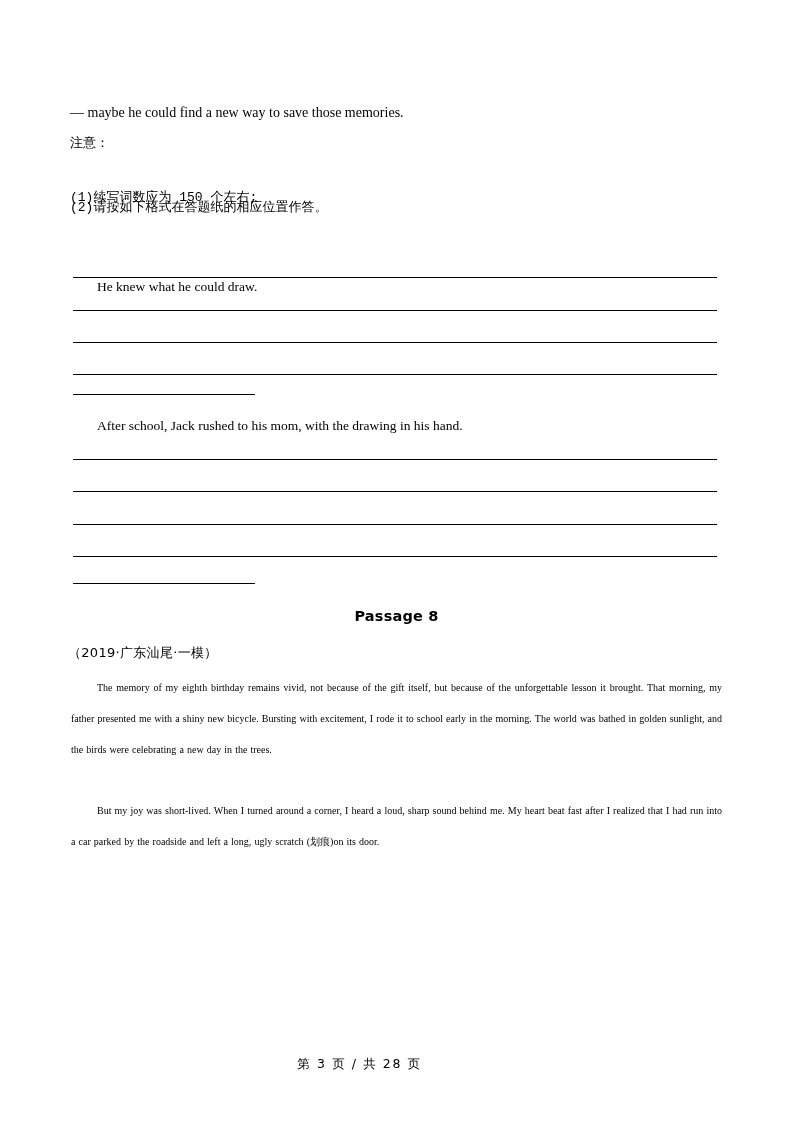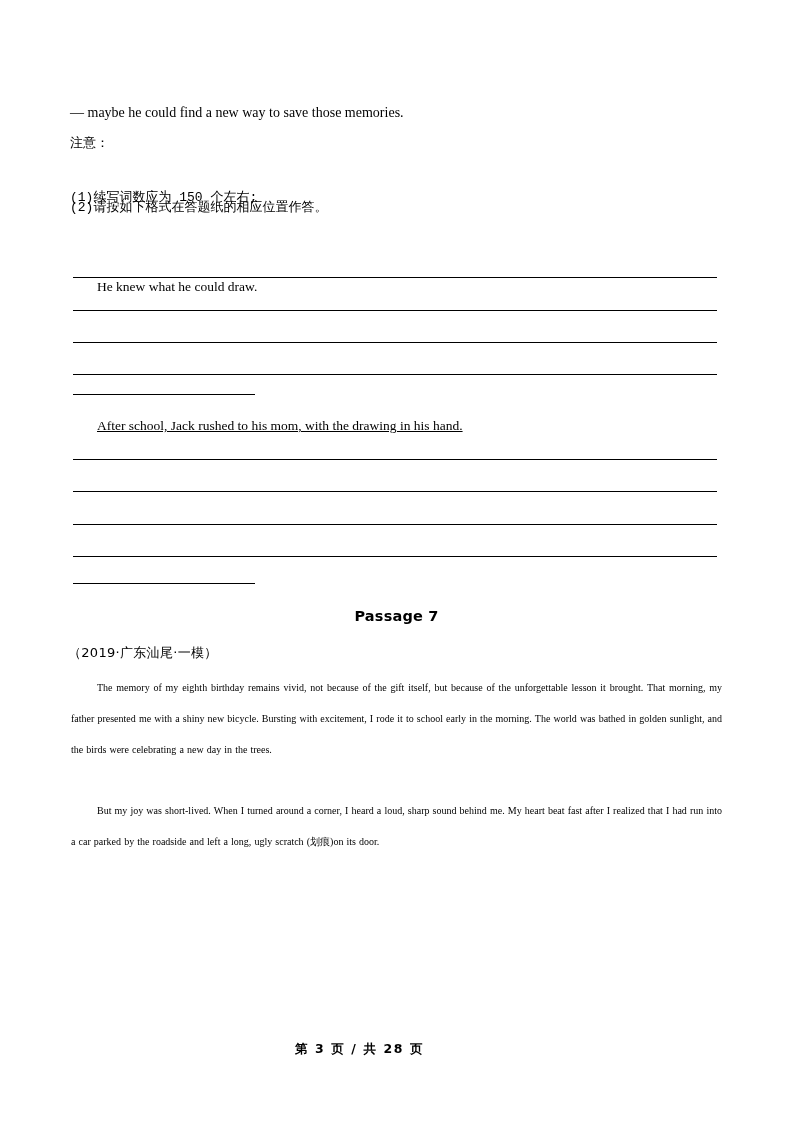--- a/index.html
+++ b/index.html
@@ -89,51 +89,52 @@
     word-spacing: 0.6px;
   }
 
   
   .footer {
     position: absolute;
     left: 0;
     width: 719px;
     text-align: center;
     font-family: "DejaVu Sans", "Liberation Sans", sans-serif;
-    font-weight: bold;
+    font-weight: normal;
     font-size: 12.5px;
     letter-spacing: 1.6px;
+    margin-top: 15px;
   }
 </style>
 </head>
 <body>
 
 <div class="page">
 
   <div class="cont-line" style="top:105px;">— maybe he could find a new way to save those memories.</div>
 
   <div class="cont-line cn" style="top:136px;">注意：</div>
   <div class="cont-line cn" style="top:167px;margin-top:23px;">(1)续写词数应为 150 个左右;</div>
   <div class="cont-line cn" style="top:200px;">(2)请按如下格式在答题纸的相应位置作答。</div>
 
   <div class="prompt" style="top:238px;margin-top:40px;">He knew what he could draw.</div>
   <div class="rule" style="top:277px;"></div>
   <div class="rule" style="top:310px;"></div>
   <div class="rule" style="top:342px;"></div>
   <div class="rule" style="top:374px;"></div>
   <div class="rule short" style="top:394px;"></div>
 
-  <div class="prompt" style="top:417px;text-decoration:underline;">After school, Jack rushed to his mom, with the drawing in his hand.</div>
+  <div class="prompt" style="top:417px;">After school, Jack rushed to his mom, with the drawing in his hand.</div>
   <div class="rule" style="top:459px;"></div>
   <div class="rule" style="top:491px;"></div>
   <div class="rule" style="top:524px;"></div>
   <div class="rule" style="top:556px;"></div>
   <div class="rule short" style="top:583px;"></div>
 
-  <div class="passage-title" style="top:608px;">Passage 7</div>
+  <div class="passage-title" style="top:608px;">Passage 8</div>
   <div class="source" style="top:644px;">（2019·广东汕尾·一模）</div>
 
   <div class="para" style="top:673px;">The memory of my eighth birthday remains vivid, not because of the gift itself, but because of the unforgettable lesson it brought. That morning, my father presented me with a shiny new bicycle. Bursting with excitement, I rode it to school early in the morning. The world was bathed in golden sunlight, and the birds were celebrating a new day in the trees.</div>
 
   <div class="para" style="top:796px;">But my joy was short-lived. When I turned around a corner, I heard a loud, sharp sound behind me. My heart beat fast after I realized that I had run into a car parked by the roadside and left a long, ugly scratch (划痕)on its door.</div>
 
 
 
   <div class="footer cn" style="top:1041px;">第 3 页 / 共 28 页</div>
 

